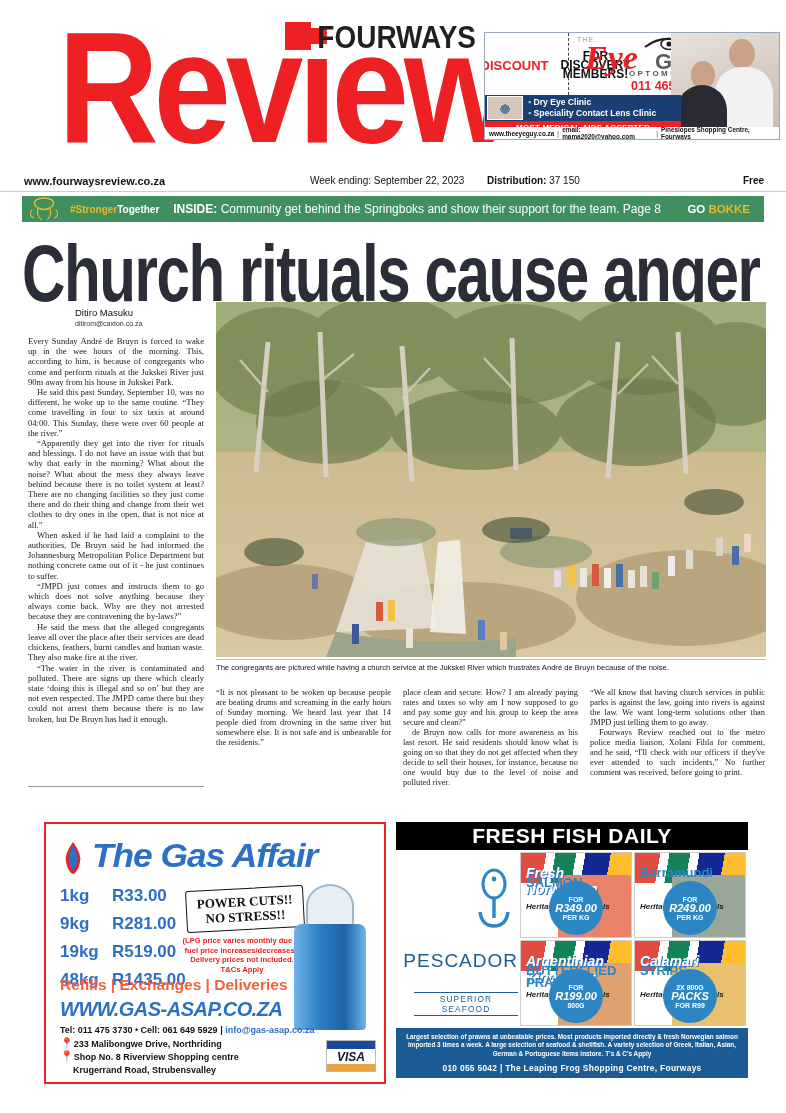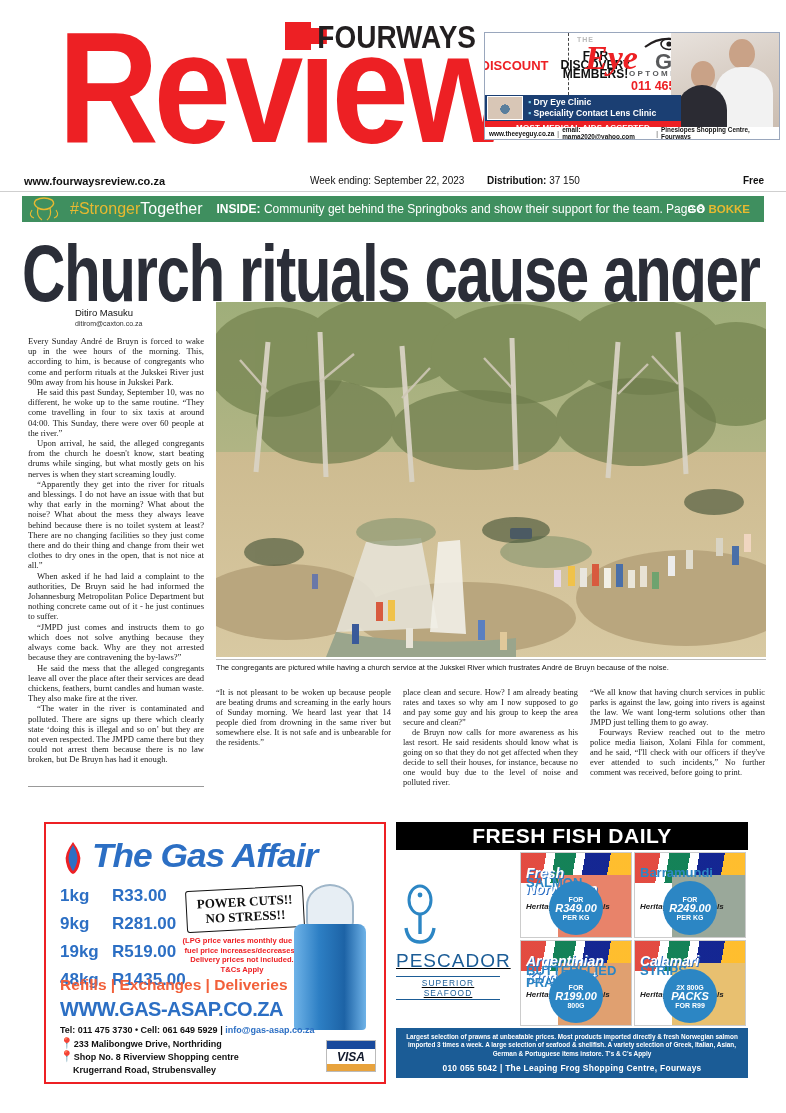--- a/index.html
+++ b/index.html
@@ -115,21 +115,21 @@
   .ib-dist { position: absolute; left: 487px; }
   .ib-dist b { font-weight: bold; }
   .ib-free { position: absolute; right: 22px; font-weight: bold; }
 
   
   .banner {
     position: absolute; left: 22px; top: 196px; width: 742px; height: 26px;
     background: #3f8f5f; display: flex; align-items: center; overflow: hidden;
   }
   .banner-logo { width: 44px; height: 26px; position: relative; flex: none; }
-  .banner-hash { font-size: 16px; font-weight: normal; color: #fff; margin-left: 4px; }
+  .banner-hash { font-size: 10px; font-weight: bold; color: #fff; margin-left: 4px; }
   .banner-hash .gold { color: #e8b930; }
   .banner-inside { font-size: 12px; color: #fff; margin-left: 14px; }
   .banner-inside b { font-weight: bold; }
   .banner-go {
     position: absolute; right: 14px; font-size: 11.5px; font-weight: bold; color: #fff;
   }
   .banner-go .gold { color: #e8b930; }
 
   
   .headline {
@@ -211,21 +211,21 @@
   .cyl-top {
     position: absolute; left: 26px; top: 4px; width: 48px; height: 44px;
     border: 2px solid #9fb6c9; border-radius: 50% 50% 6px 6px; background: #e7eef4;
   }
   .gas-refills {
     position: absolute; left: 14px; top: 152px;
     font-size: 15.5px; font-weight: bold; color: #f2603a;
   }
   .gas-url {
     position: absolute; left: 14px; top: 174px;
-    font-size: 20px; font-weight: bold; color: #2c6fc4; letter-spacing: -.5px;
+    font-size: 20px; font-weight: bold; color: #2c6fc4; letter-spacing: -.5px; font-style: italic;
   }
   .gas-contact {
     position: absolute; left: 14px; top: 200px; width: 320px;
     font-size: 9px; font-weight: bold; color: #111; line-height: 12.5px;
   }
   .gas-contact .mail { color: #2c6fc4; }
   .pin { color: #ED2024; font-size: 11px; }
   .gas-addr { color: #111; }
   .visa {
     position: absolute; right: 8px; bottom: 10px; width: 50px; height: 32px;
@@ -242,21 +242,21 @@
     background: #fff; overflow: hidden;
   }
   .fish-head {
     height: 28px; background: #000000; color: #fff;
     display: flex; align-items: center; justify-content: center;
     font-size: 21px; font-weight: bold; letter-spacing: .5px;
   }
   .fish-body { display: flex; height: 178px; }
   .fish-left {
     width: 122px; display: flex; flex-direction: column;
-    align-items: flex-start; justify-content: center; gap: 4px; padding-top: 6px; text-decoration: underline;
+    align-items: flex-end; justify-content: center; gap: 20px; padding-top: 6px;
   }
   .pesc-logo { width: 48px; height: 62px; }
   .pesc-name { font-size: 19px; color: #1b5c96; letter-spacing: 1px; font-weight: normal; }
   .pesc-sub {
     font-size: 8.4px; color: #1b5c96; letter-spacing: 1.1px;
     border-top: 1.5px solid #1b5c96; border-bottom: 1.5px solid #1b5c96;
     padding: 1px 0; width: 104px; text-align: center;
   }
   .fish-grid {
     flex: 1; display: grid; grid-template-columns: 1fr 1fr; grid-template-rows: 1fr 1fr;
@@ -384,21 +384,20 @@
   <div class="headline">Church rituals cause anger</div>
 
   <div class="byline">
     <div class="byline-name">Ditiro Masuku</div>
     <div class="byline-mail">ditirom@caxton.co.za</div>
   </div>
 
   <div class="col1">
       <p class="first">Every Sunday André de Bruyn is forced to wake up in the wee hours of the morning. This, according to him, is because of congregants who come and perform rituals at the Jukskei River just 90m away from his house in Jukskei Park.</p>
       <p>He said this past Sunday, September 10, was no different, he woke up to the same routine. “They come travelling in four to six taxis at around 04:00. This Sunday, there were over 60 people at the river.”</p>
-      <p>Upon arrival, he said, the alleged congregants from the church he doesn't know, start beating drums while singing, but what mostly gets on his nerves is when they start screaming loudly.</p>
       <p>“Apparently they get into the river for rituals and blessings. I do not have an issue with that but why that early in the morning? What about the noise? What about the mess they always leave behind because there is no toilet system at least? There are no changing facilities so they just come there and do their thing and change from their wet clothes to dry ones in the open, that is not nice at all.”</p>
       <p>When asked if he had laid a complaint to the authorities, De Bruyn said he had informed the Johannesburg Metropolitan Police Department but nothing concrete came out of it - he just continues to suffer.</p>
       <p>“JMPD just comes and instructs them to go which does not solve anything because they always come back. Why are they not arrested because they are contravening the by-laws?”</p>
       <p>He said the mess that the alleged congregants leave all over the place after their services are dead chickens, feathers, burnt candles and human waste. They also make fire at the river.</p>
       <p>“The water in the river is contaminated and polluted. There are signs up there which clearly state ‘doing this is illegal and so on’ but they are not even respected. The JMPD came there but they could not arrest them because there is no law broken, but De Bruyn has had it enough.</p>
     </div>
   <div class="col1-rule"></div>
 
   <div class="photo">
     <svg width="550" height="355" viewBox="0 0 550 355" preserveAspectRatio="none">
@@ -488,21 +487,21 @@
     </svg>
   </div>
   <div class="caption-rule"></div>
   <div class="caption">The congregants are pictured while having a church service at the Jukskei River which frustrates André de Bruyn because of the noise.</div>
 
   <div class="lower-cols">
     <div class="lc">
         <p class="first">“It is not pleasant to be woken up because people are beating drums and screaming in the early hours of Sunday morning. We heard last year that 14 people died from drowning in the same river but somewhere else. It is not safe and is unbearable for the residents.”</p>
       </div>
     <div class="lc">
-        <p class="first">place clean and secure. How? I am already beating rates and taxes so why am I now supposed to go and pay some guy and his group to keep the area secure and clean?”</p>
+        <p class="first">place clean and secure. How? I am already paying rates and taxes so why am I now supposed to go and pay some guy and his group to keep the area secure and clean?”</p>
         <p>de Bruyn now calls for more awareness as his last resort. He said residents should know what is going on so that they do not get affected when they decide to sell their houses, for instance, because no one would buy due to the level of noise and polluted river.</p>
       </div>
     <div class="lc">
         <p class="first">“We all know that having church services in public parks is against the law, going into rivers is against the law. We want long-term solutions other than JMPD just telling them to go away.</p>
         <p>Fourways Review reached out to the metro police media liaison, Xolani Fihla for comment, and he said, “I'll check with our officers if they've ever attended to such incidents,” No further comment was received, before going to print.</p>
       </div>
   </div>
 
   <div class="gasad">
     <svg class="gas-flame" viewBox="0 0 30 36">

